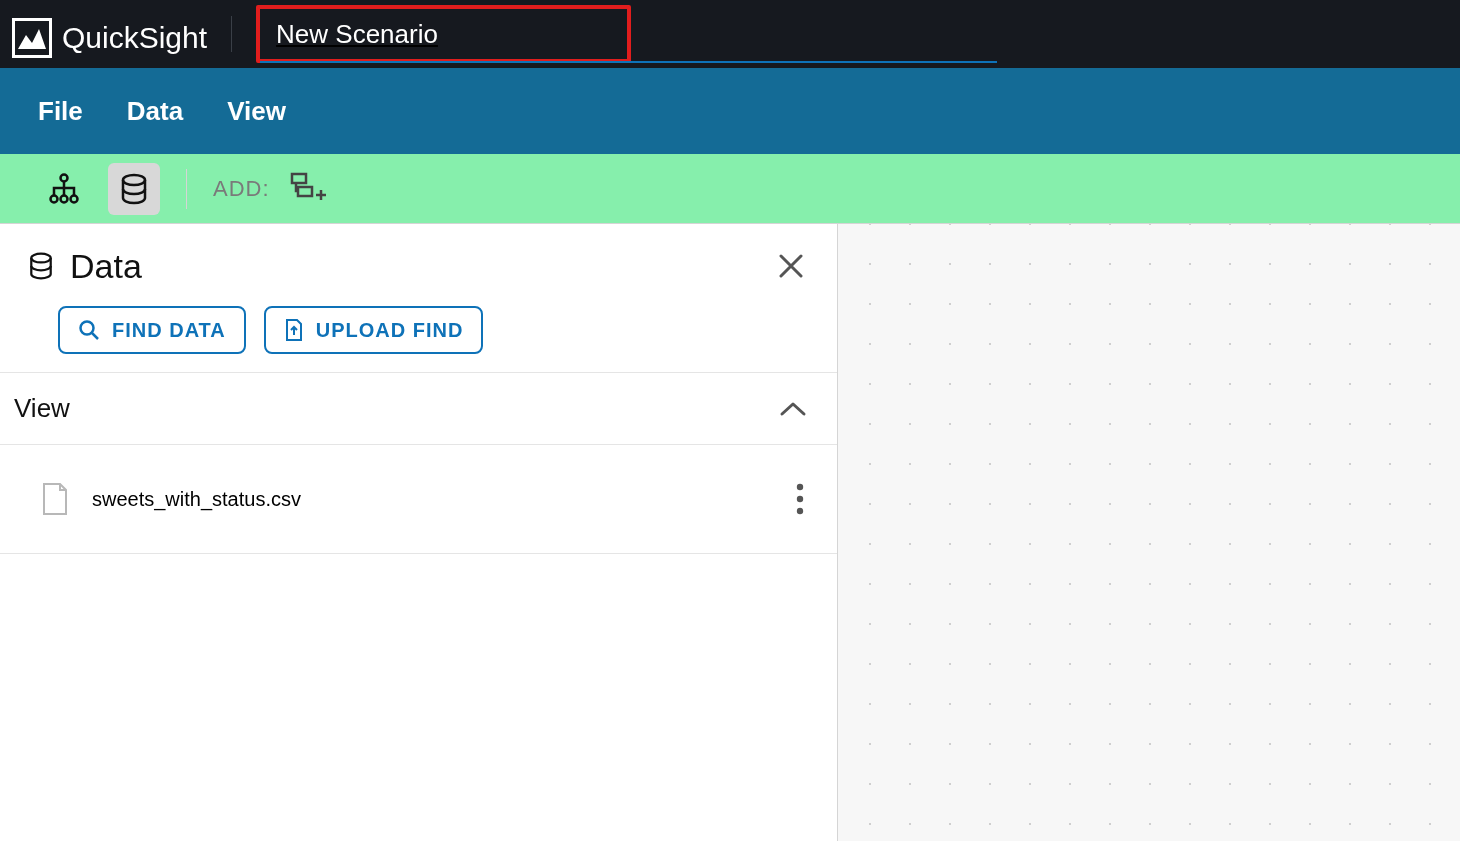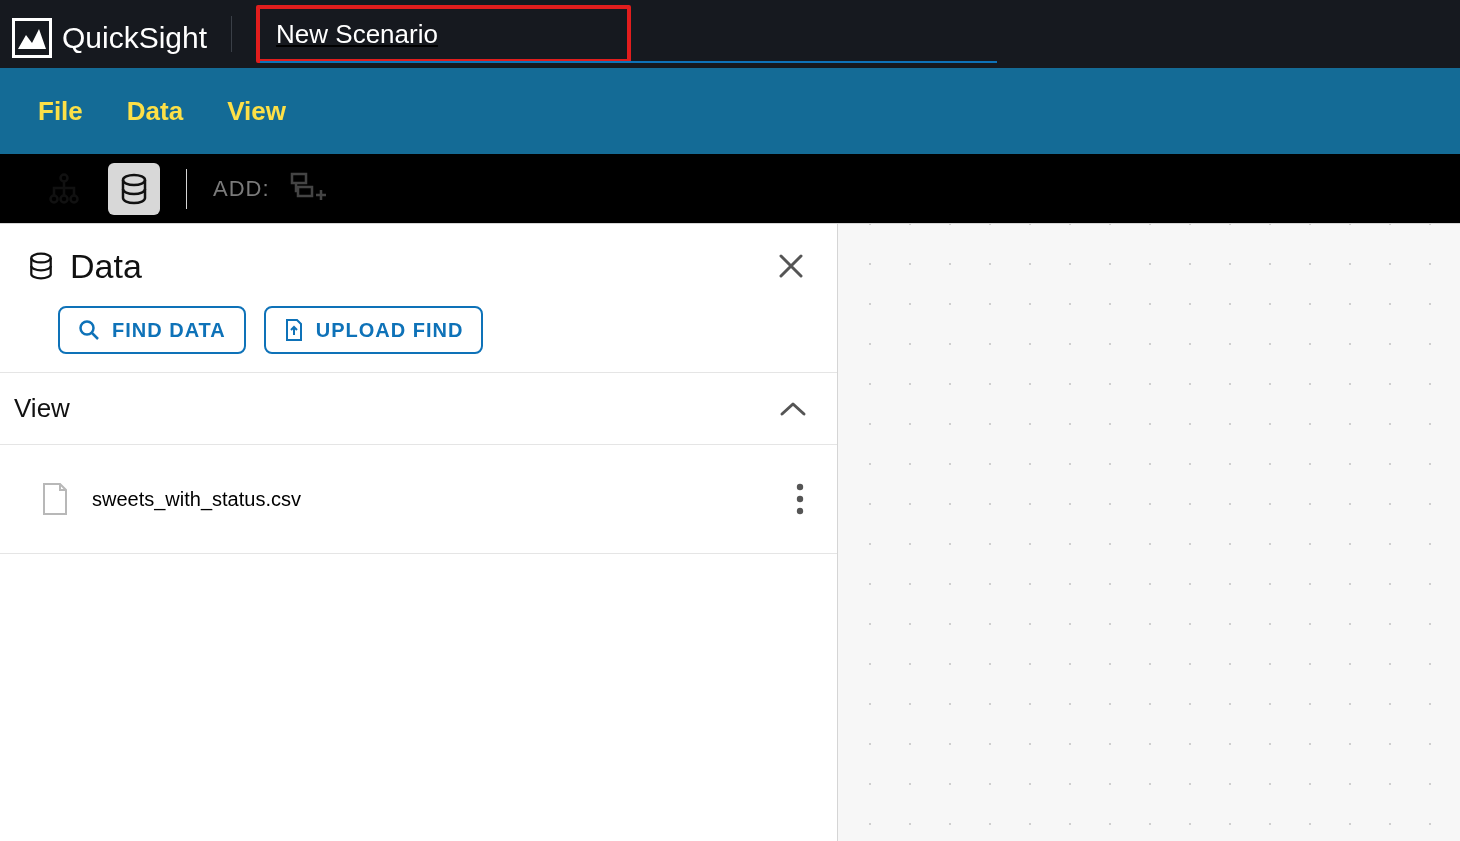--- a/index.html
+++ b/index.html
@@ -56,30 +56,30 @@
   }
 
   
   .menubar {
     height: 86px;
     background: #146b96;
     display: flex;
     align-items: center;
     gap: 44px;
     padding: 0 38px;
-    color: #fde047;
+    color: #ffffff;
     font-size: 26px;
     font-weight: 600;
   }
   .menubar .menu-item { cursor: pointer; }
 
   
   .toolbar {
     height: 70px;
-    background: #000000;
+    background: #86efac;
     border-bottom: 1px solid #d5d5d5;
     display: flex;
     align-items: center;
     padding: 0 38px;
     gap: 18px;
   }
   .tool-btn {
     width: 52px; height: 52px;
     display: flex; align-items: center; justify-content: center;
     border-radius: 6px;

